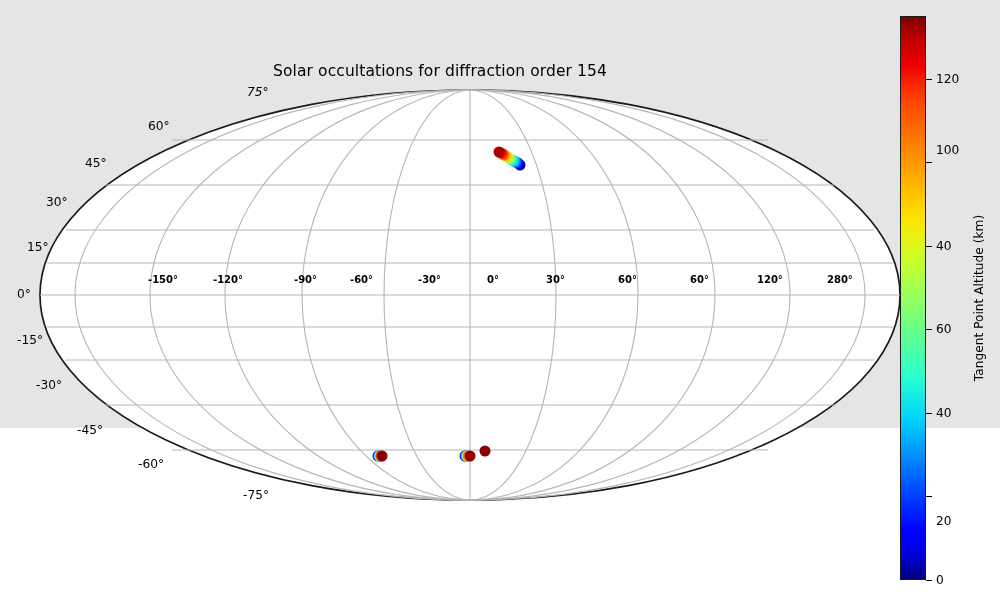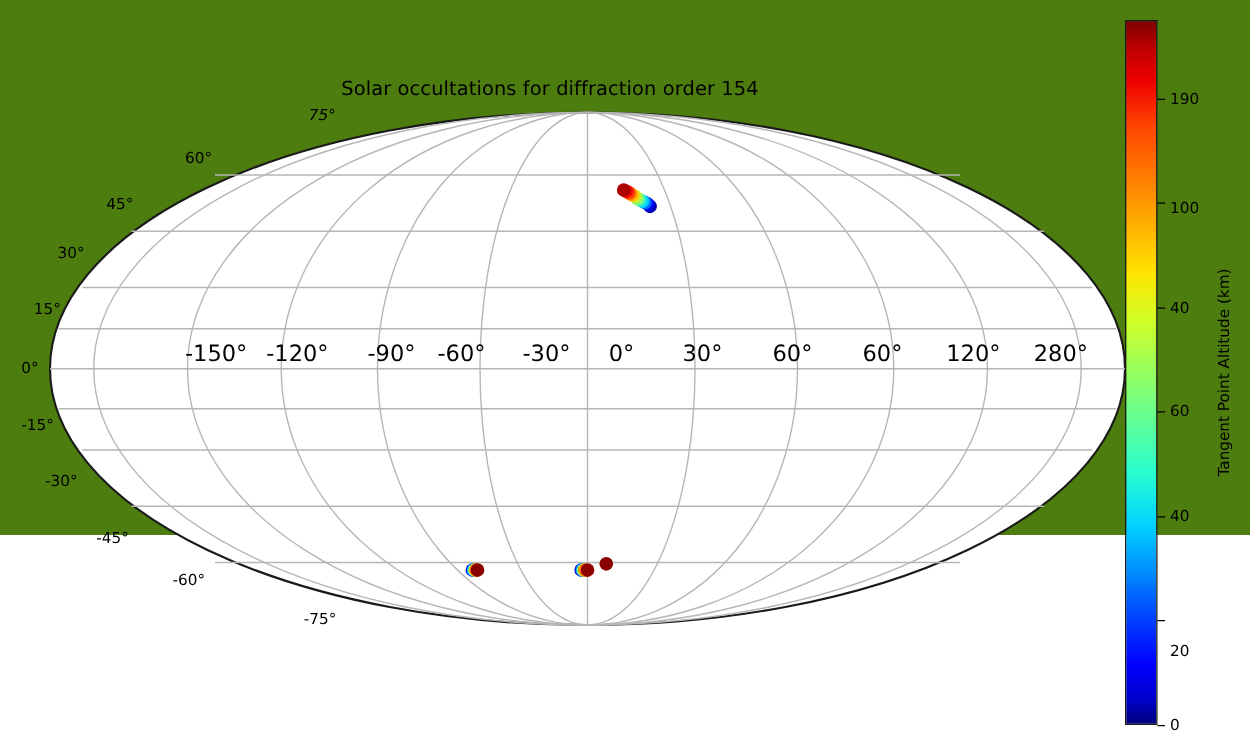--- a/index.html
+++ b/index.html
@@ -11,21 +11,21 @@
     width: 1000px;
     height: 600px;
     overflow: hidden;
     font-family: "DejaVu Sans", sans-serif;
     color: #000000;
   }
   #root {
     position: relative;
     width: 1000px;
     height: 428px;
-    background: #4d7c0f;
+    background: #e5e5e5;
   }
   .fig-title {
     position: absolute;
     left: 0;
     top: 62px;
     width: 880px;
     text-align: center;
     font-size: 15.5px;
     color: #000000;
     letter-spacing: 0.1px;
@@ -55,21 +55,21 @@
     stroke: #1a1a1a;
     stroke-width: 1.7;
   }
   .lbl {
     position: absolute;
     font-size: 12.2px;
     color: #000000;
     white-space: nowrap;
     line-height: 1;
   }
-  .lon-lbl { font-size: 18px; }
+  .lon-lbl { font-size: 10px; font-weight: bold; }
   
   #cbar-wrap {
     position: absolute;
     left: 900px;
     top: 16px;
     width: 100px;
     height: 566px;
   }
   #cbar {
     position: absolute;
@@ -228,20 +228,20 @@
         <div class="cb-tick-lbl" style="top: 564px;">0</div>
         <div class="cb-tick" style="top: 480.444px;"></div>
         <div class="cb-tick-lbl" style="top: 505px;">20</div>
         <div class="cb-tick" style="top: 396.889px;"></div>
         <div class="cb-tick-lbl" style="top: 396.889px;">40</div>
         <div class="cb-tick" style="top: 313.333px;"></div>
         <div class="cb-tick-lbl" style="top: 313.333px;">60</div>
         <div class="cb-tick" style="top: 229.778px;"></div>
         <div class="cb-tick-lbl" style="top: 229.778px;">40</div>
         <div class="cb-tick" style="top: 146.222px;"></div>
-        <div class="cb-tick-lbl" style="top: 150px;">100</div>
+        <div class="cb-tick-lbl" style="top: 134px;">100</div>
         <div class="cb-tick" style="top: 62.6667px;"></div>
-        <div class="cb-tick-lbl" style="top: 62.6667px;">190</div>
+        <div class="cb-tick-lbl" style="top: 62.6667px;">120</div>
       </div>
     <div id="cb-axis-label">Tangent Point Altitude (km)</div>
   </div>
 
 </div>
 
 </body></html>

